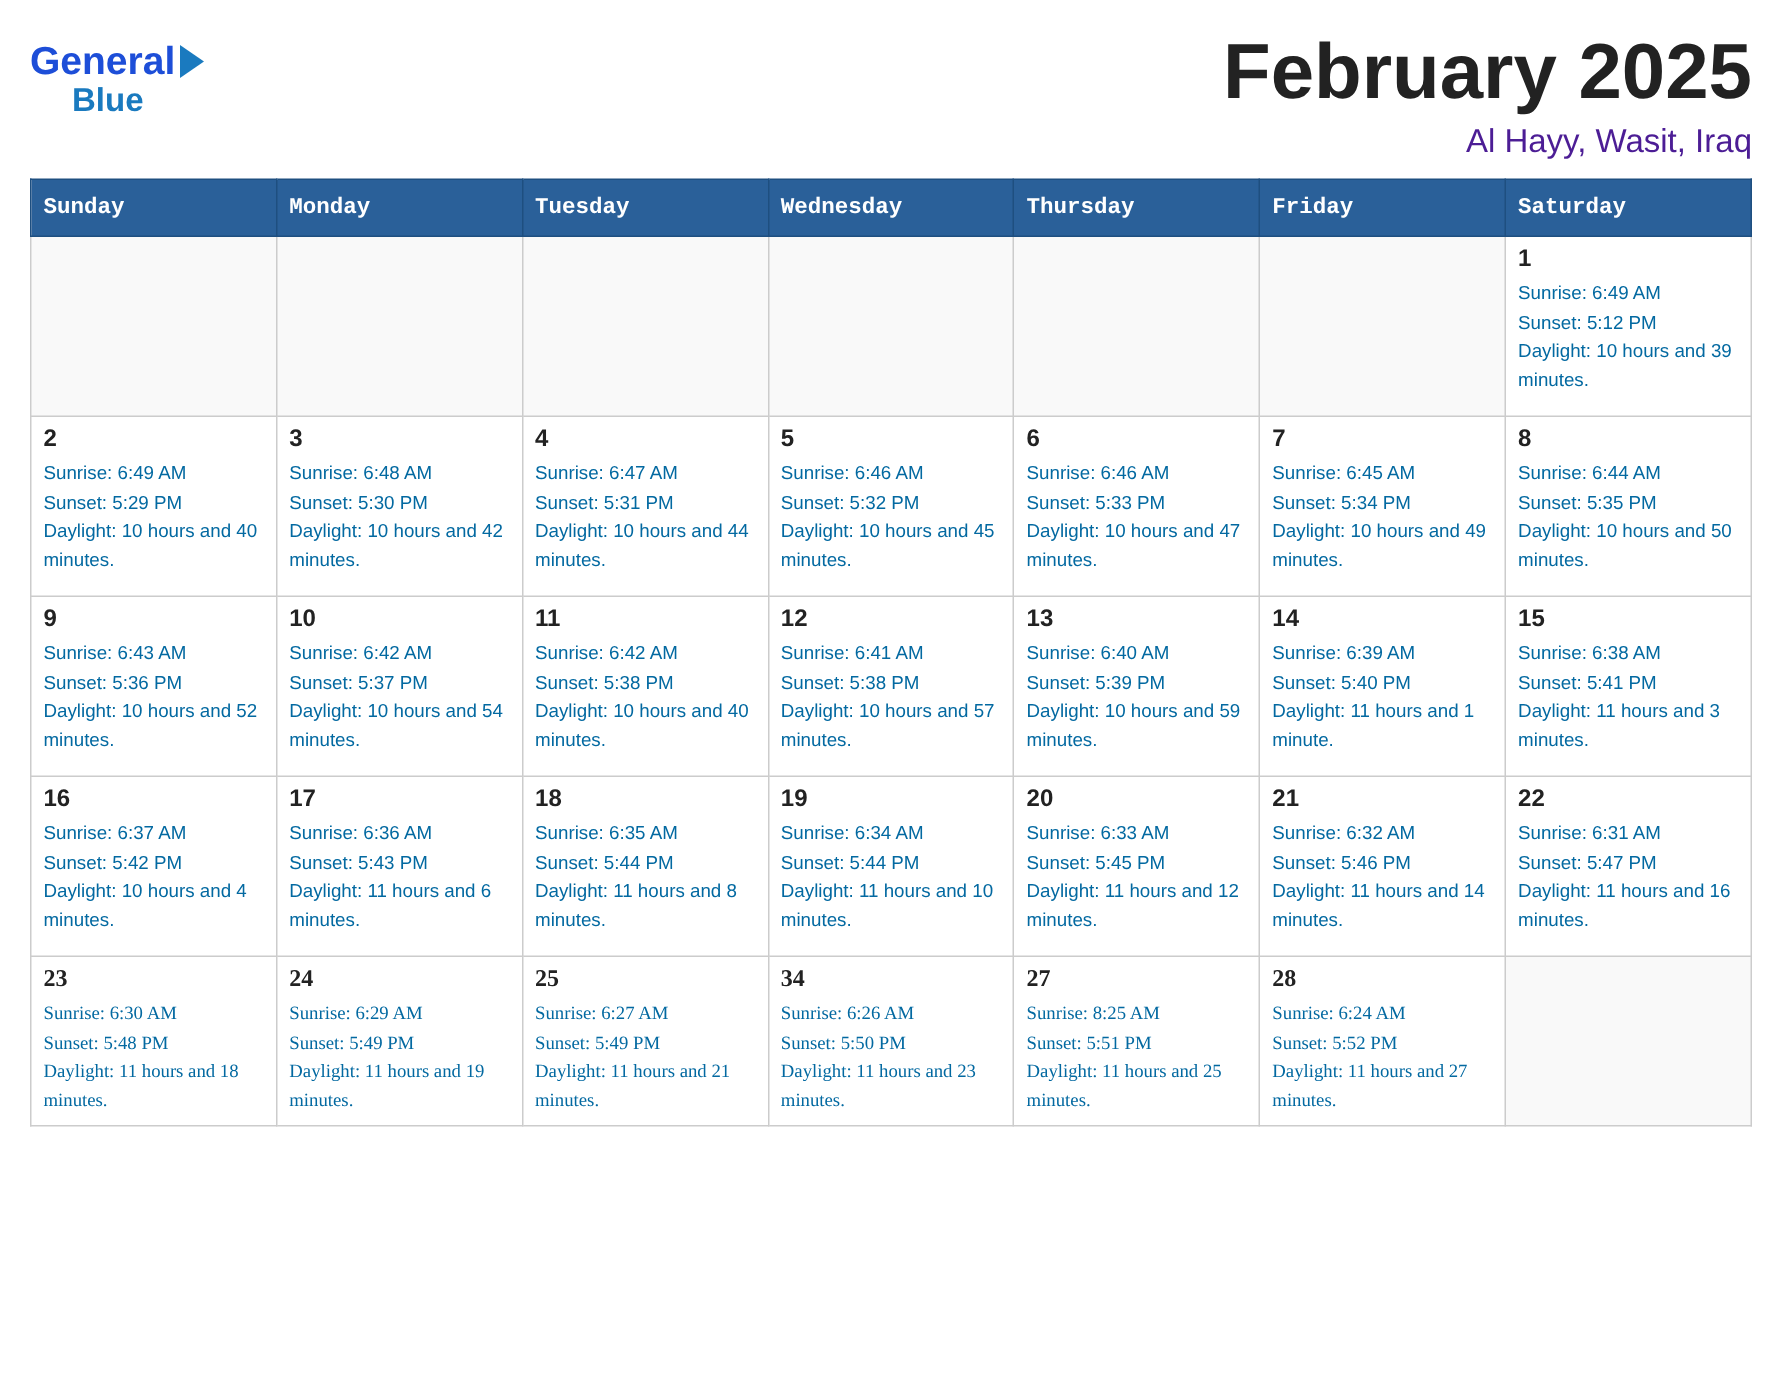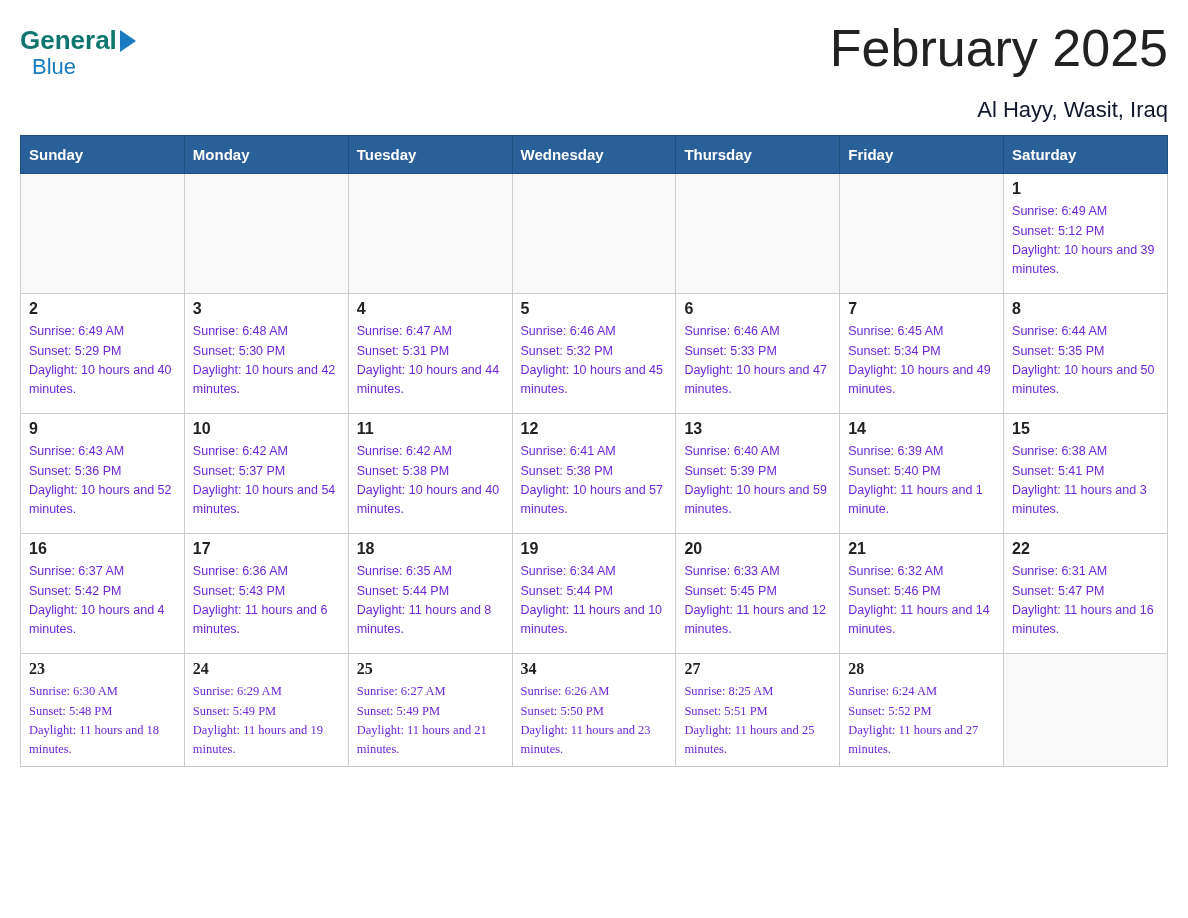--- a/index.html
+++ b/index.html
@@ -14,42 +14,43 @@
       display: flex;
       justify-content: space-between;
       align-items: flex-start;
       margin-bottom: 10px;
     }
     .title-block {
       text-align: right;
     }
     .month-title {
       font-size: 52px;
-      font-weight: normal;
+      font-weight: bold;
       color: #222;
       line-height: 1.1;
     }
     .location {
       font-size: 22px;
-      color: #0f172a;
-      margin-top: 20px;
+      color: #4c1d95;
+      margin-top: 4px;
     }
     .calendar {
       width: 100%;
       border-collapse: collapse;
       margin-top: 12px;
     }
     .calendar th {
       background-color: #2a6099;
       color: #fff;
       font-size: 15px;
       font-weight: bold;
       padding: 10px 8px;
       text-align: left;
       border: 1px solid #1e4f80;
+      font-family: Liberation Mono, monospace;
     }
     .calendar td {
       border: 1px solid #ccc;
       vertical-align: top;
       padding: 6px 8px;
       width: calc(100% / 7);
       height: 120px;
       font-size: 13px;
       color: #333;
       background: #fff;
@@ -58,51 +59,51 @@
       background: #f9f9f9;
     }
     .day-number {
       font-size: 16px;
       font-weight: bold;
       color: #222;
       margin-bottom: 4px;
     }
     .day-info {
       font-size: 12.5px;
-      color: #6d28d9;
+      color: #0369a1;
       line-height: 1.55;
     }
     .logo-container {
       display: flex;
       flex-direction: column;
       margin-top: 5px;
     }
     .logo-text-general {
       font-size: 26px;
       font-weight: bold;
-      color: #0f766e;
+      color: #1d4ed8;
       display: flex;
       align-items: center;
     }
     .logo-arrow-shape {
       display: inline-block;
       width: 0;
       height: 0;
       border-top: 11px solid transparent;
       border-bottom: 11px solid transparent;
       border-left: 16px solid #1a7abf;
       margin-left: 3px;
       vertical-align: middle;
     }
     .logo-text-blue {
       font-size: 22px;
-      font-weight: normal;
+      font-weight: bold;
       color: #1a7abf;
       margin-top: -2px;
-      margin-left: 12px;
+      margin-left: 28px;
     }
     .last-row td {
       height: 110px;
       font-family: Liberation Serif, serif;
     }
   </style>
 </head>
 <body>
 
 <div class="header">

